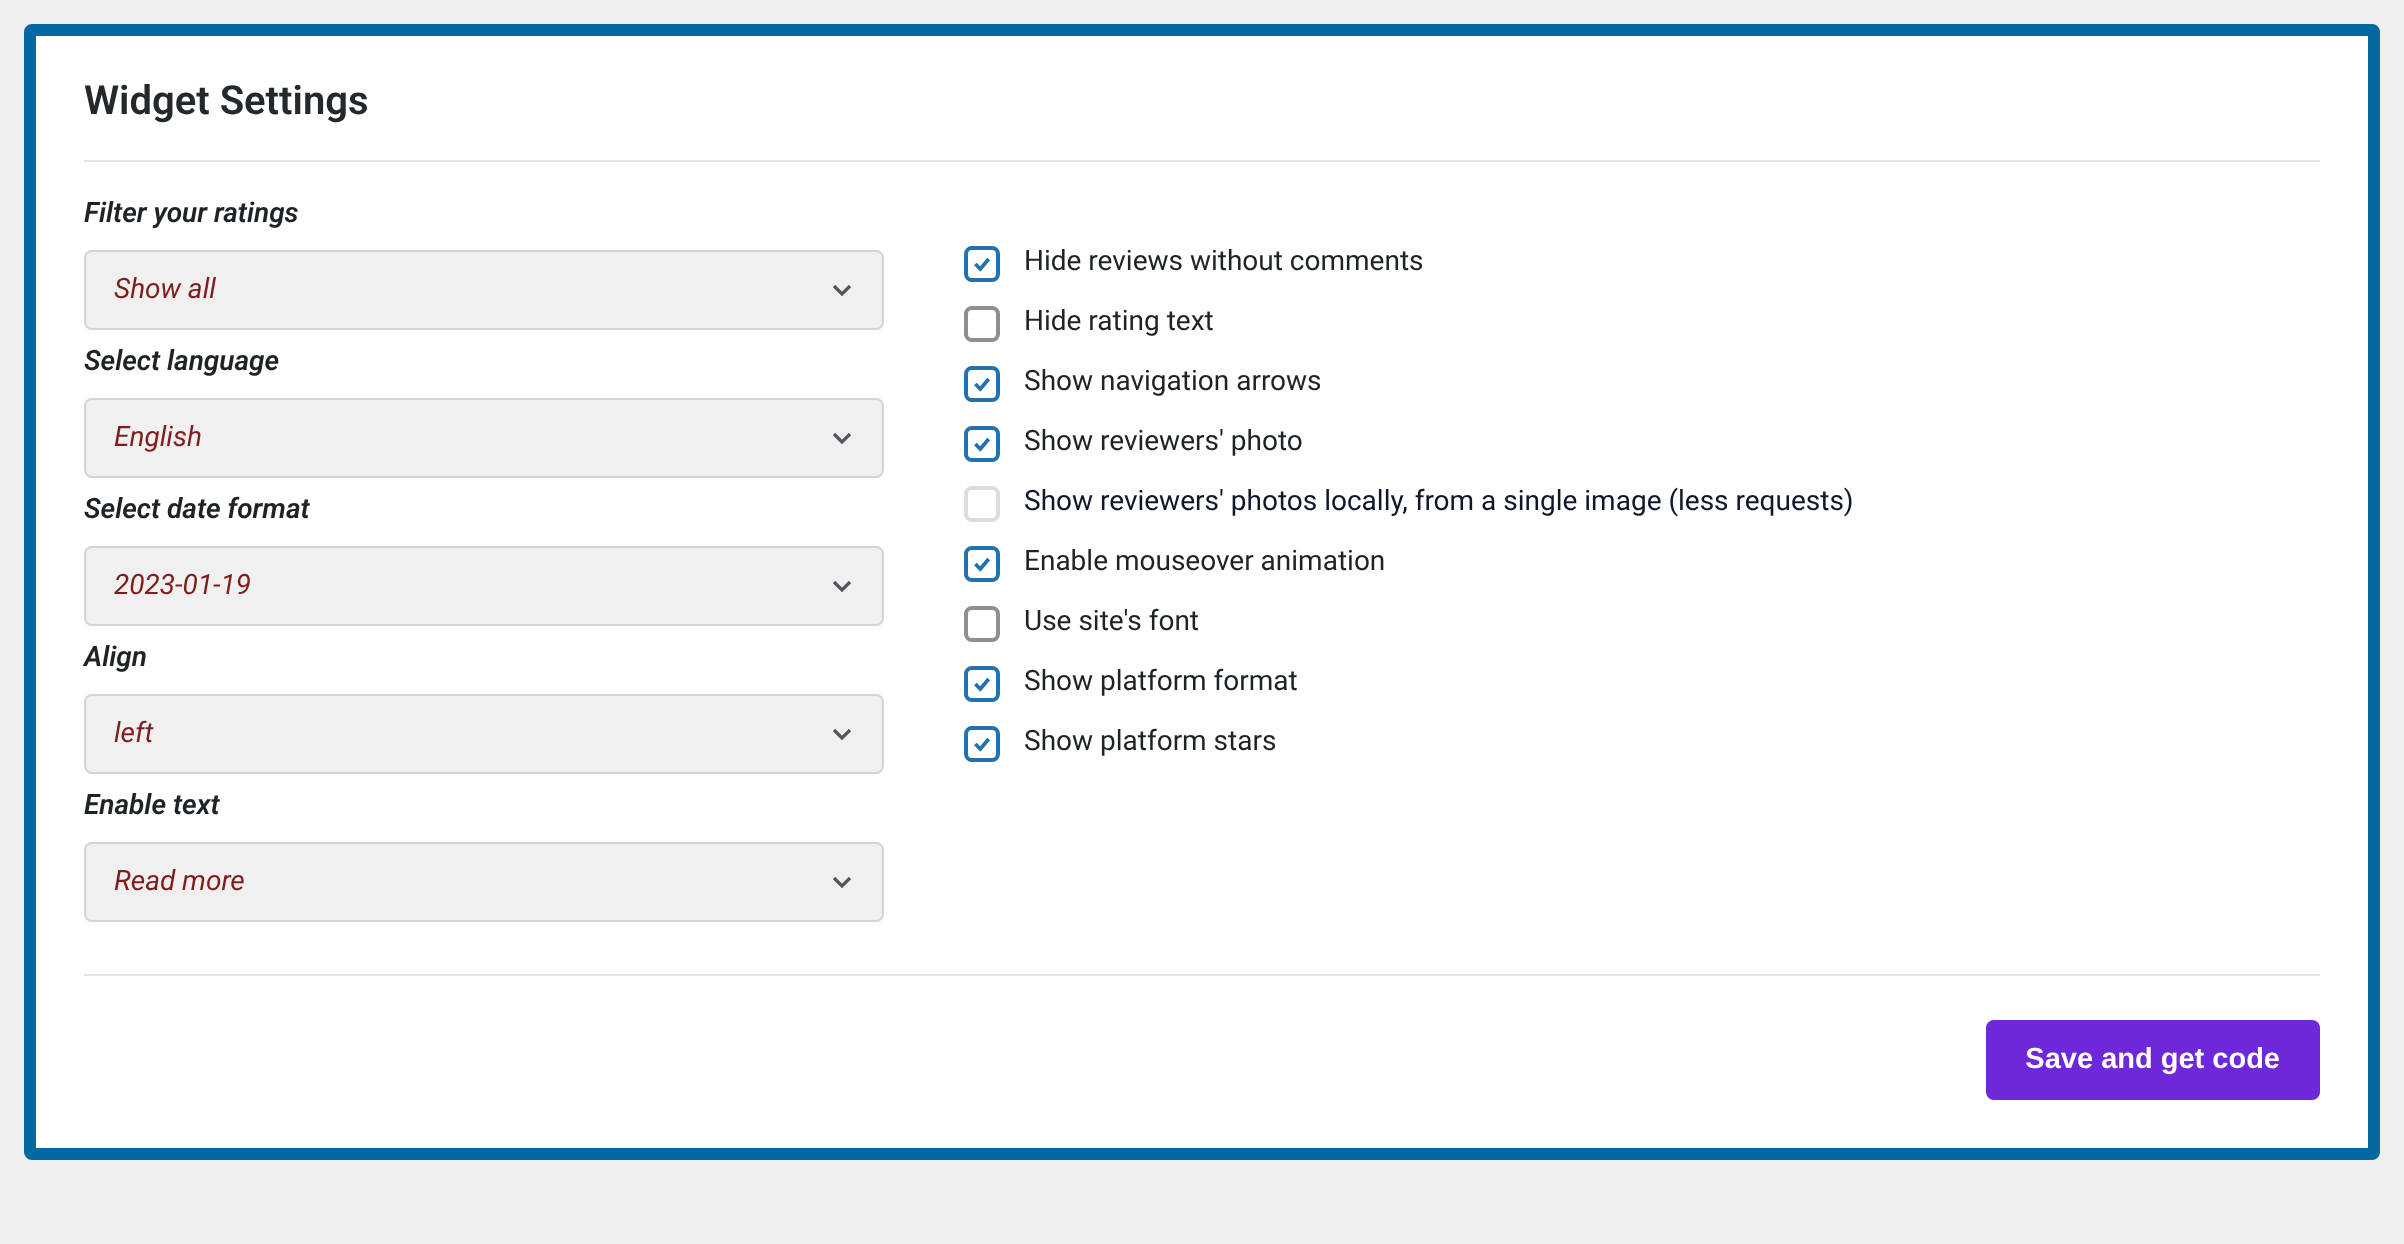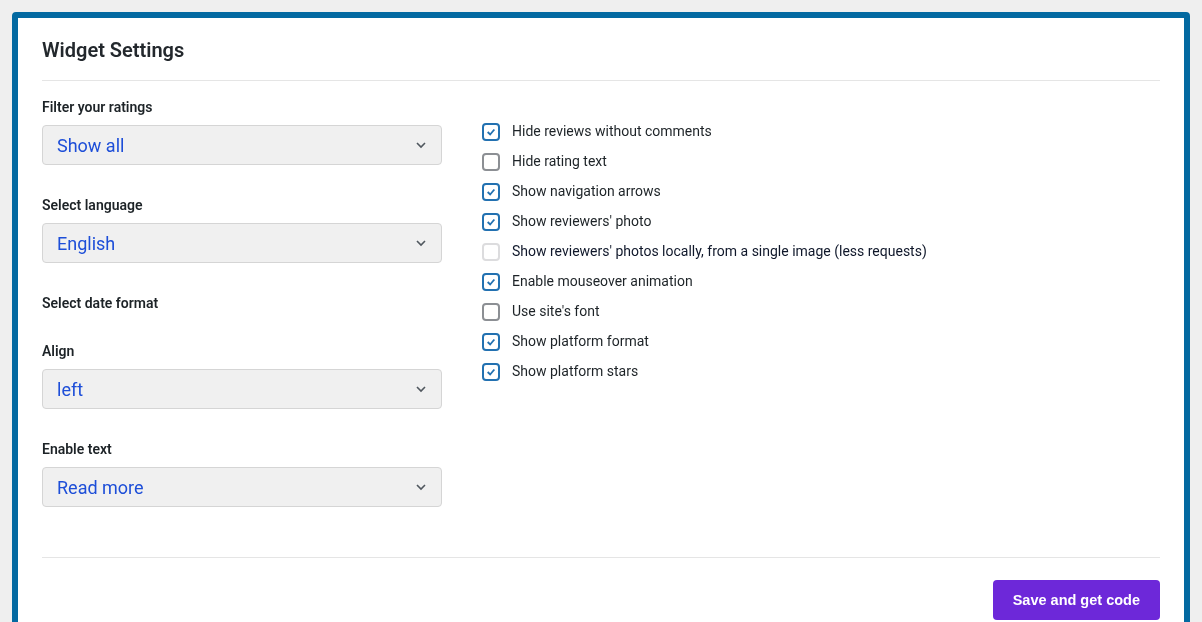--- a/index.html
+++ b/index.html
@@ -29,21 +29,21 @@
     border: none;
     border-top: 1px solid #e5e5e5;
     margin: 0 0 18px 0;
   }
   .columns {
     display: flex;
     gap: 40px;
   }
   .col-left { width: 400px; }
   .col-right { flex: 1; padding-top: 24px; }
-  .field-group { margin-bottom: 32px; }
+  .field-group { margin-bottom: 8px; font-style: italic; }
   .field-label {
     display: block;
     font-weight: 600;
     font-size: 14px;
     color: #1d2327;
     margin-bottom: 10px;
   }
   .select-wrap {
     position: relative;
     width: 100%;
@@ -51,22 +51,22 @@
     background: #f0f0f0;
     border: 1px solid #d5d5d5;
     border-radius: 4px;
     display: flex;
     align-items: center;
     padding: 0 14px;
     cursor: pointer;
   }
   .select-value {
     flex: 1;
-    color: #1d4ed8;
-    font-size: 18px;
+    color: #7f1d1d;
+    font-size: 14px;
   }
   .select-caret {
     width: 12px;
     height: 12px;
     pointer-events: none;
   }
   .select-caret svg { display: block; }
   .check-row {
     display: flex;
     align-items: flex-start;
@@ -157,20 +157,28 @@
           <span class="select-caret">
             <svg viewBox="0 0 12 12" width="12" height="12">
                 <path d="M2 4 L6 8 L10 4" fill="none" stroke="#50575e" stroke-width="1.6"></path>
               </svg>
           </span>
         </div>
       </div>
 
       <div class="field-group">
         <label class="field-label">Select date format</label>
+        <div class="select-wrap">
+          <span class="select-value">2023-01-19</span>
+          <span class="select-caret">
+            <svg viewBox="0 0 12 12" width="12" height="12">
+                <path d="M2 4 L6 8 L10 4" fill="none" stroke="#50575e" stroke-width="1.6"></path>
+              </svg>
+          </span>
+        </div>
       </div>
 
       <div class="field-group">
         <label class="field-label">Align</label>
         <div class="select-wrap">
           <span class="select-value">left</span>
           <span class="select-caret">
             <svg viewBox="0 0 12 12" width="12" height="12">
                 <path d="M2 4 L6 8 L10 4" fill="none" stroke="#50575e" stroke-width="1.6"></path>
               </svg>

